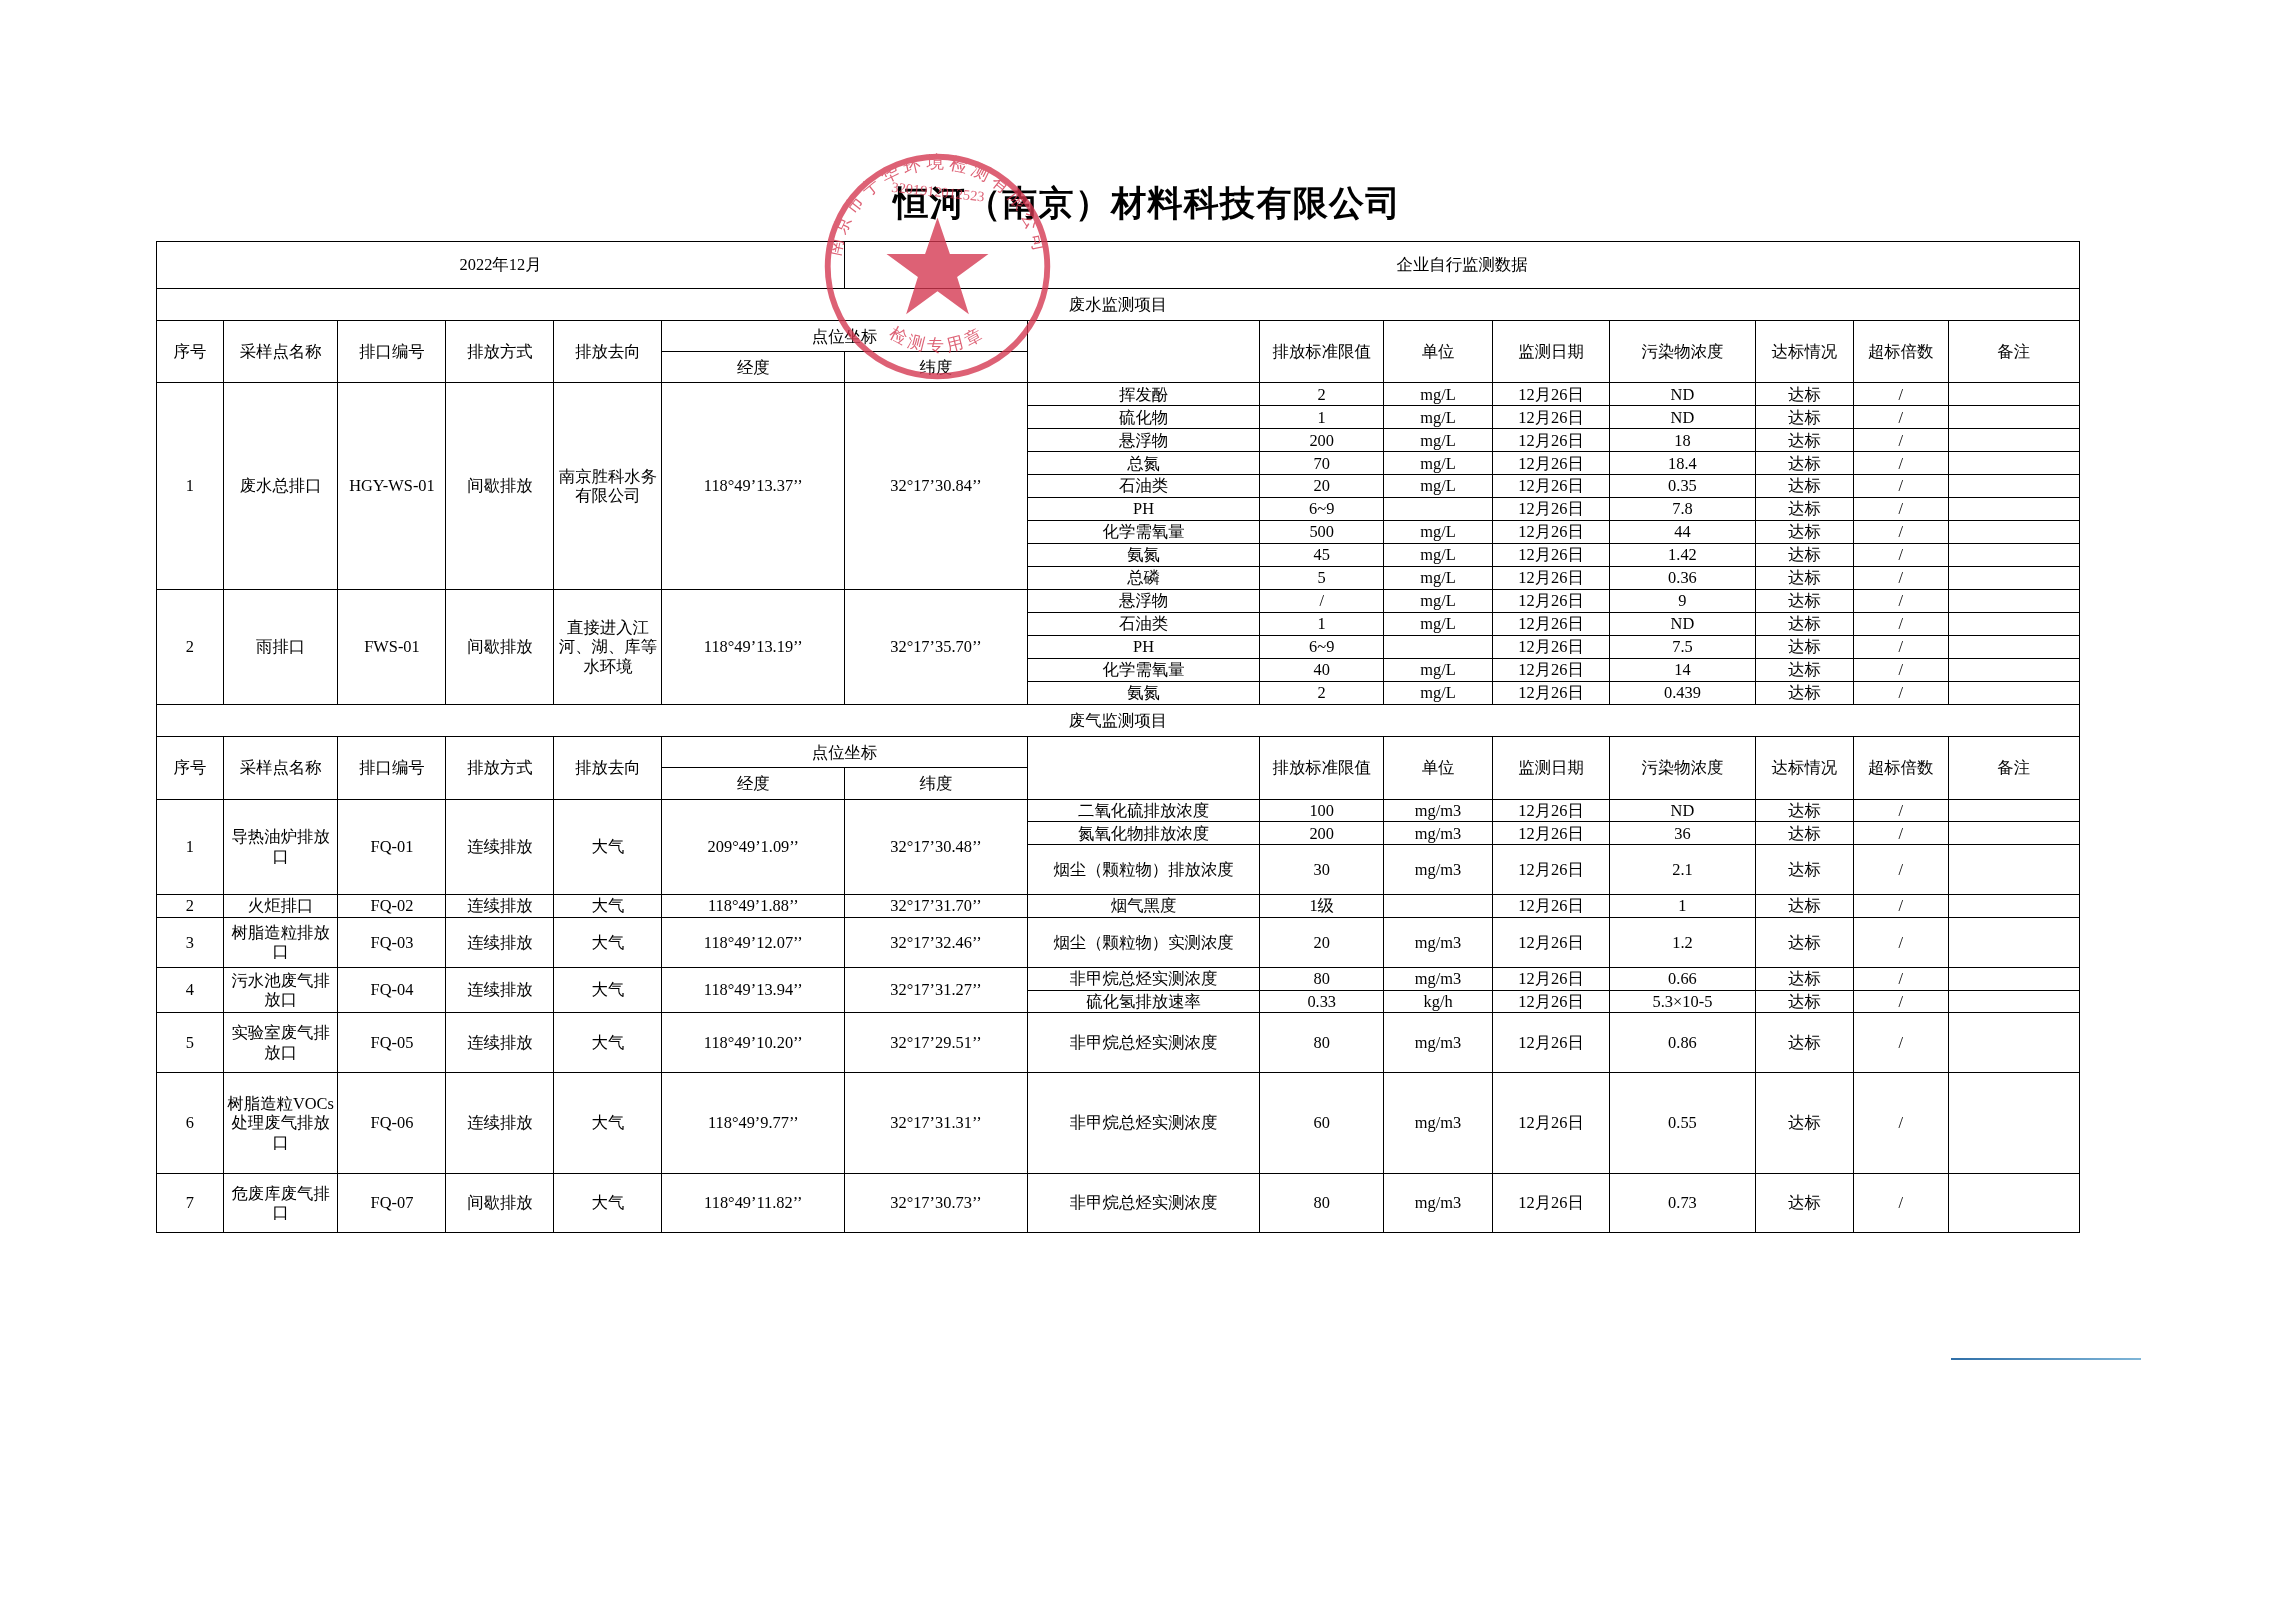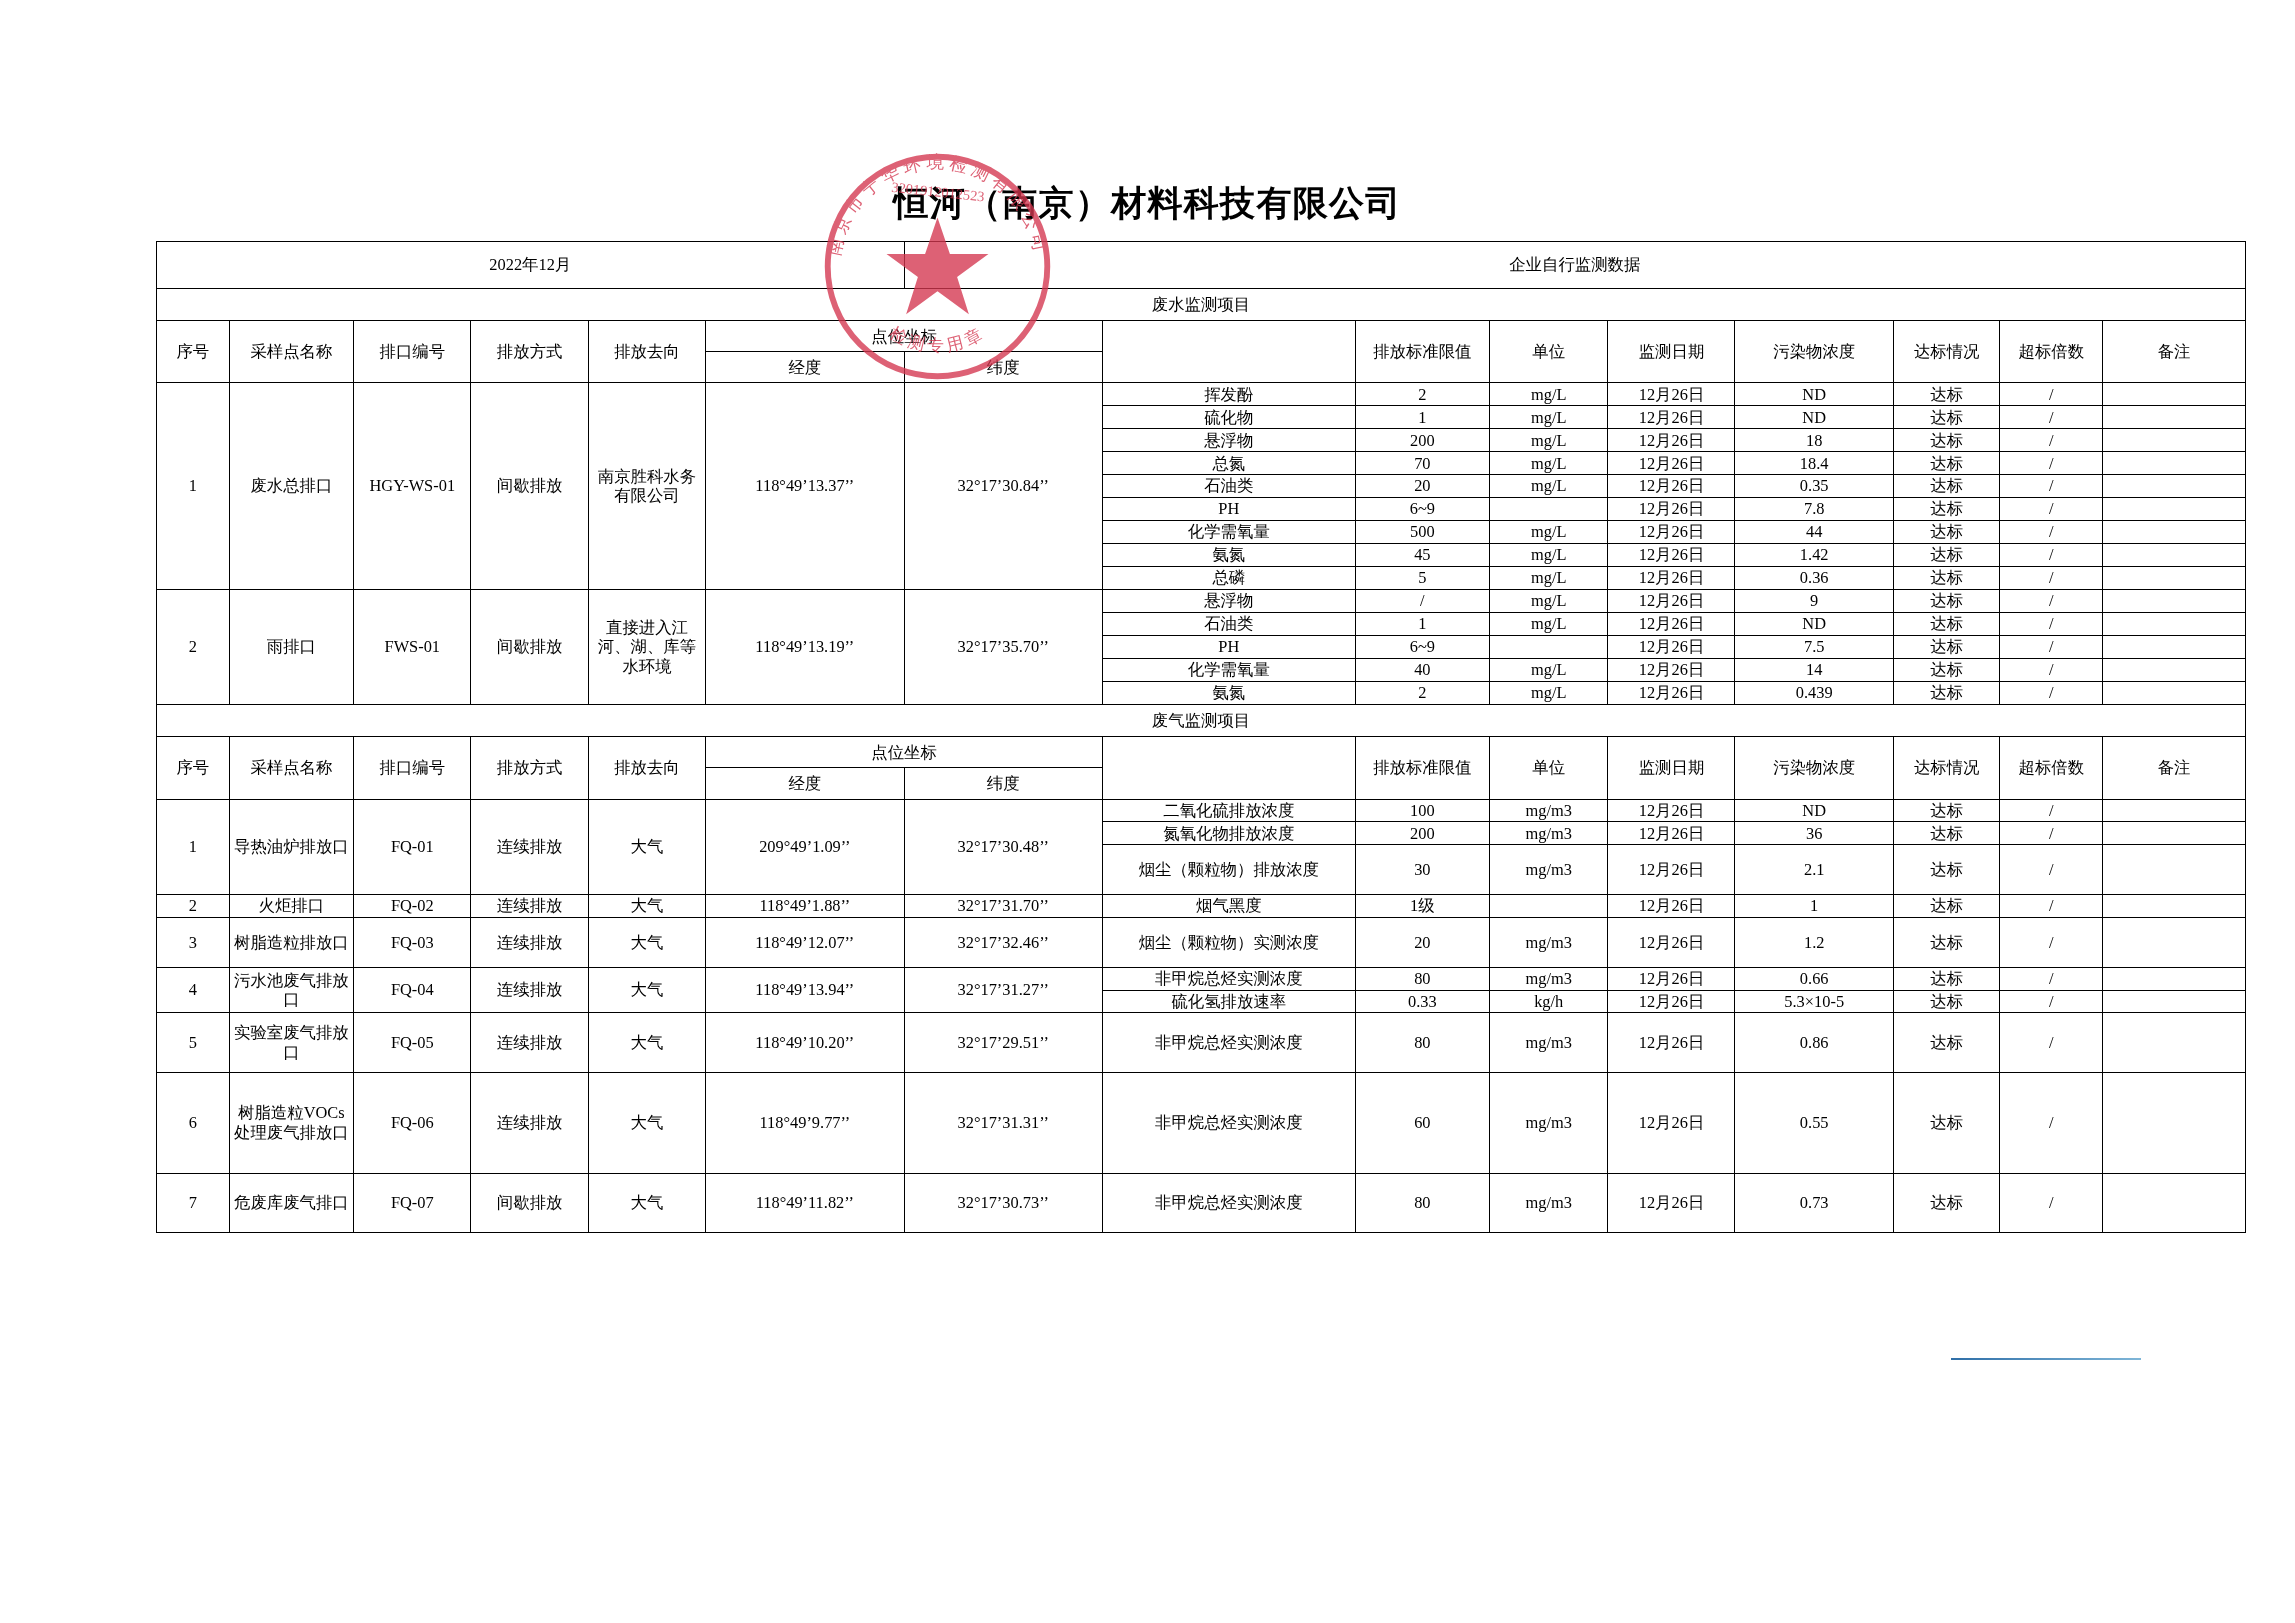--- a/index.html
+++ b/index.html
@@ -33,21 +33,21 @@
     font-family: "Liberation Serif", "DejaVu Serif", serif;
   }
   .table-wrap {
     position: absolute;
     top: 241px;
     left: 156px;
     width: 1990px;
   }
   table.main {
     border-collapse: collapse;
-    width: 2090px;
+    width: 1924px;
     table-layout: fixed;
   }
   table.main td, table.main th {
     border: 1px solid #000000;
     text-align: center;
     vertical-align: middle;
     font-size: 16.4px;
     font-weight: normal;
     padding: 1.3px 2px;
     line-height: 1.18;

